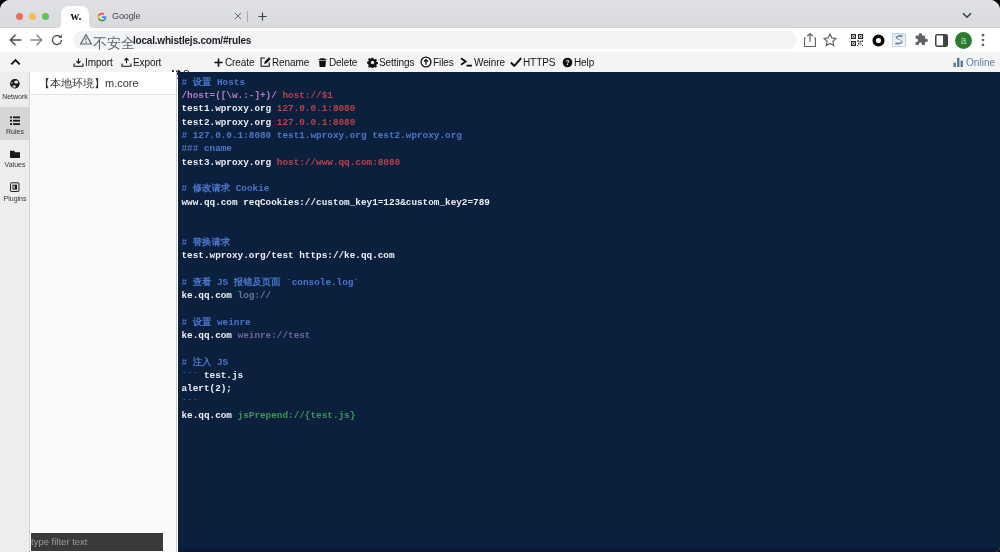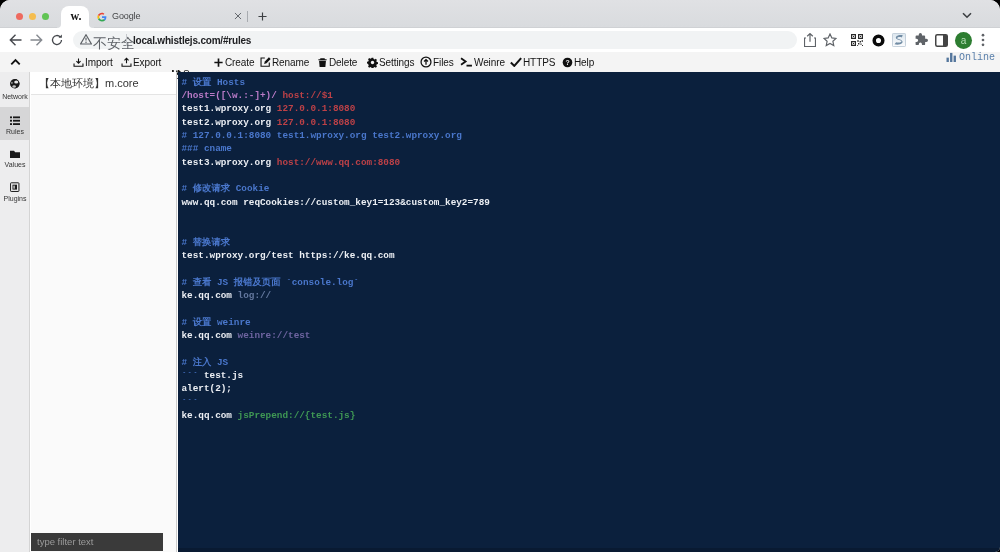--- a/index.html
+++ b/index.html
@@ -14,28 +14,28 @@
 
 .navbar{left:0;top:28px;width:1000px;height:24px;background:#fff;}
 .omni{left:73px;top:3px;width:724px;height:18px;background:#f1f3f4;border-radius:9px;}
 .sec-txt{left:93px;top:6.5px;font-size:14px;color:#5f6368;}
 .url-txt{left:133px;top:6.5px;font-size:10px;color:#202124;font-weight:bold;letter-spacing:-0.2px;}
 .omni-sep{left:126px;top:6px;width:1px;height:12px;background:#c6c9cd;}
 
 .toolbar{left:0;top:52px;width:1000px;height:20px;background:#f4f4f4;}
 .mi{position:absolute;top:0;height:20px;display:flex;align-items:center;font-size:10px;color:#141414;white-space:nowrap;letter-spacing:-0.1px;}
 .mi svg{margin-right:1px;}
-.online{position:absolute;right:5px;top:0;height:20px;display:flex;font-size:10px;color:#5b80ab;font-family:Liberation Mono, monospace;}
+.online{position:absolute;right:5px;top:0;height:20px;display:flex;align-items:center;font-size:10px;color:#5b80ab;}
 
 .strip{left:0;top:72px;width:30px;height:480px;background:#ededee;border-right:1px solid #d4d4d4;box-sizing:border-box;}
 .slbl{width:30px;text-align:center;font-size:7px;color:#333;}
 .list{left:31px;top:72px;width:146px;height:480px;background:#fafafa;border-right:1px solid #ccc;box-sizing:border-box;}
 .li{height:22px;line-height:22px;border-bottom:1px solid #e4e4e4;font-size:11px;color:#333;padding-left:8px;background:#fff;}
 .li.sel{background:#4b78b0;color:#fff;font-weight:bold;position:relative;border-bottom:1px solid #4b78b0;}
-.filter{position:absolute;left:0;top:460.5px;width:132px;height:18px;background:#3a3a3a;color:#9b9b9b;font-size:9.5px;line-height:18px;padding-left:6px;box-sizing:border-box;}
+.filter{position:absolute;left:0;top:460.5px;width:132px;height:18px;background:#3a3a3a;color:#9b9b9b;font-size:9.5px;line-height:18px;box-sizing:border-box;}
 
 .editor{left:178px;top:72px;width:924px;height:480px;background:#0b203d;}
 .code{position:absolute;left:3.5px;top:3.5px;font-family:"Liberation Mono",monospace;font-size:9.35px;line-height:13.35px;font-weight:bold;color:#eceff4;white-space:pre;}
 .c{color:#4a77cc;}  
 .r{color:#bd4147;}  
 .p{color:#bb7bc8;}  
 .lg{color:#64789f;} 
 .wn{color:#6e64a0;} 
 .g{color:#3f9854;}  
 </style>

